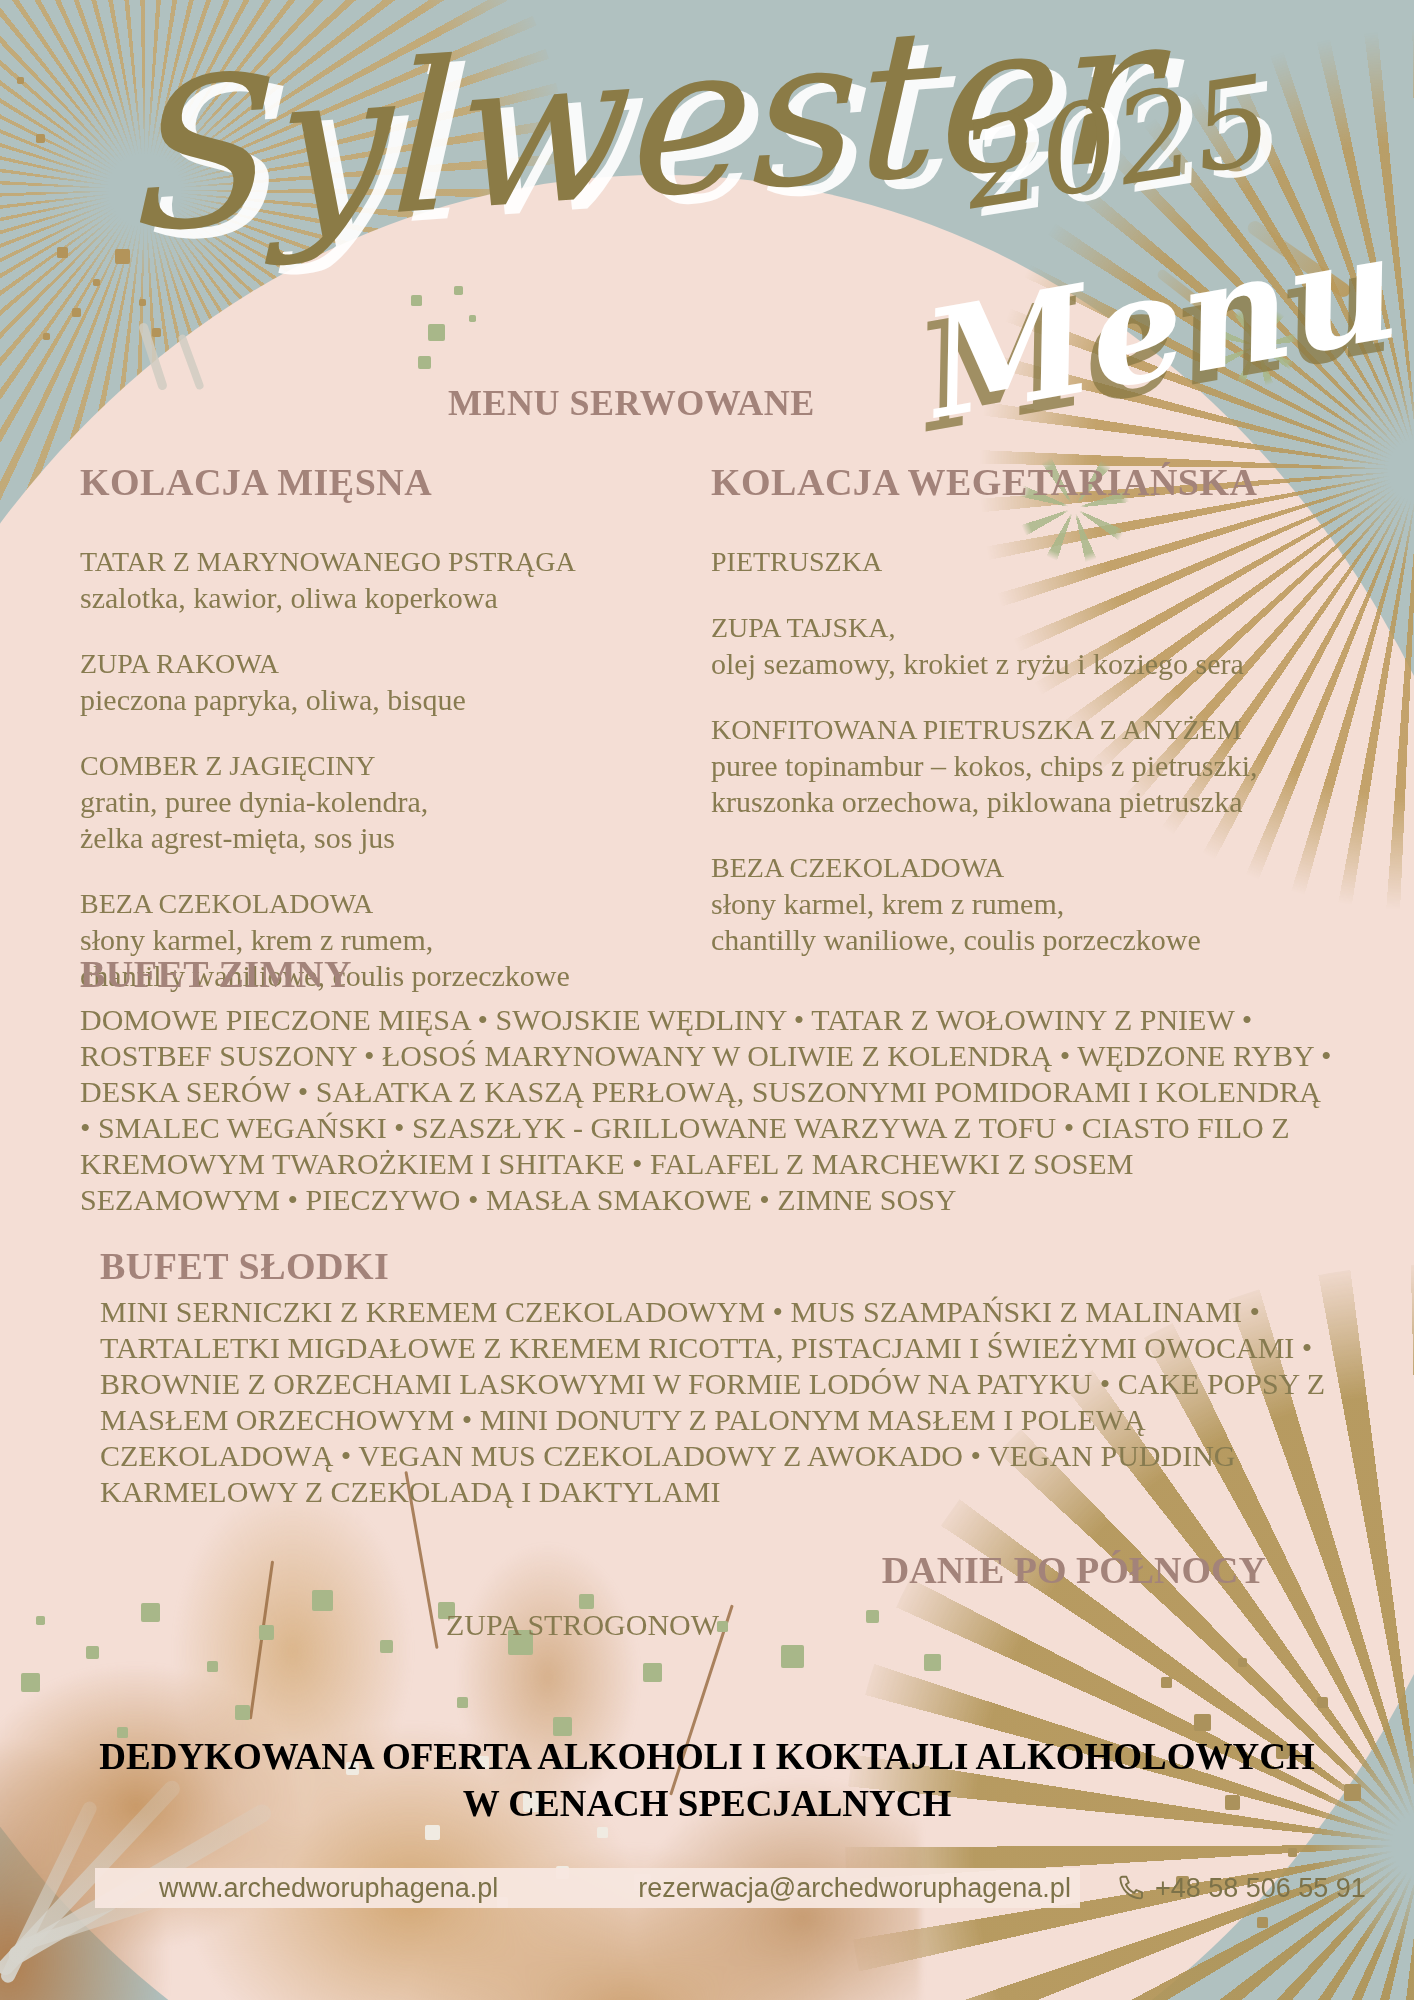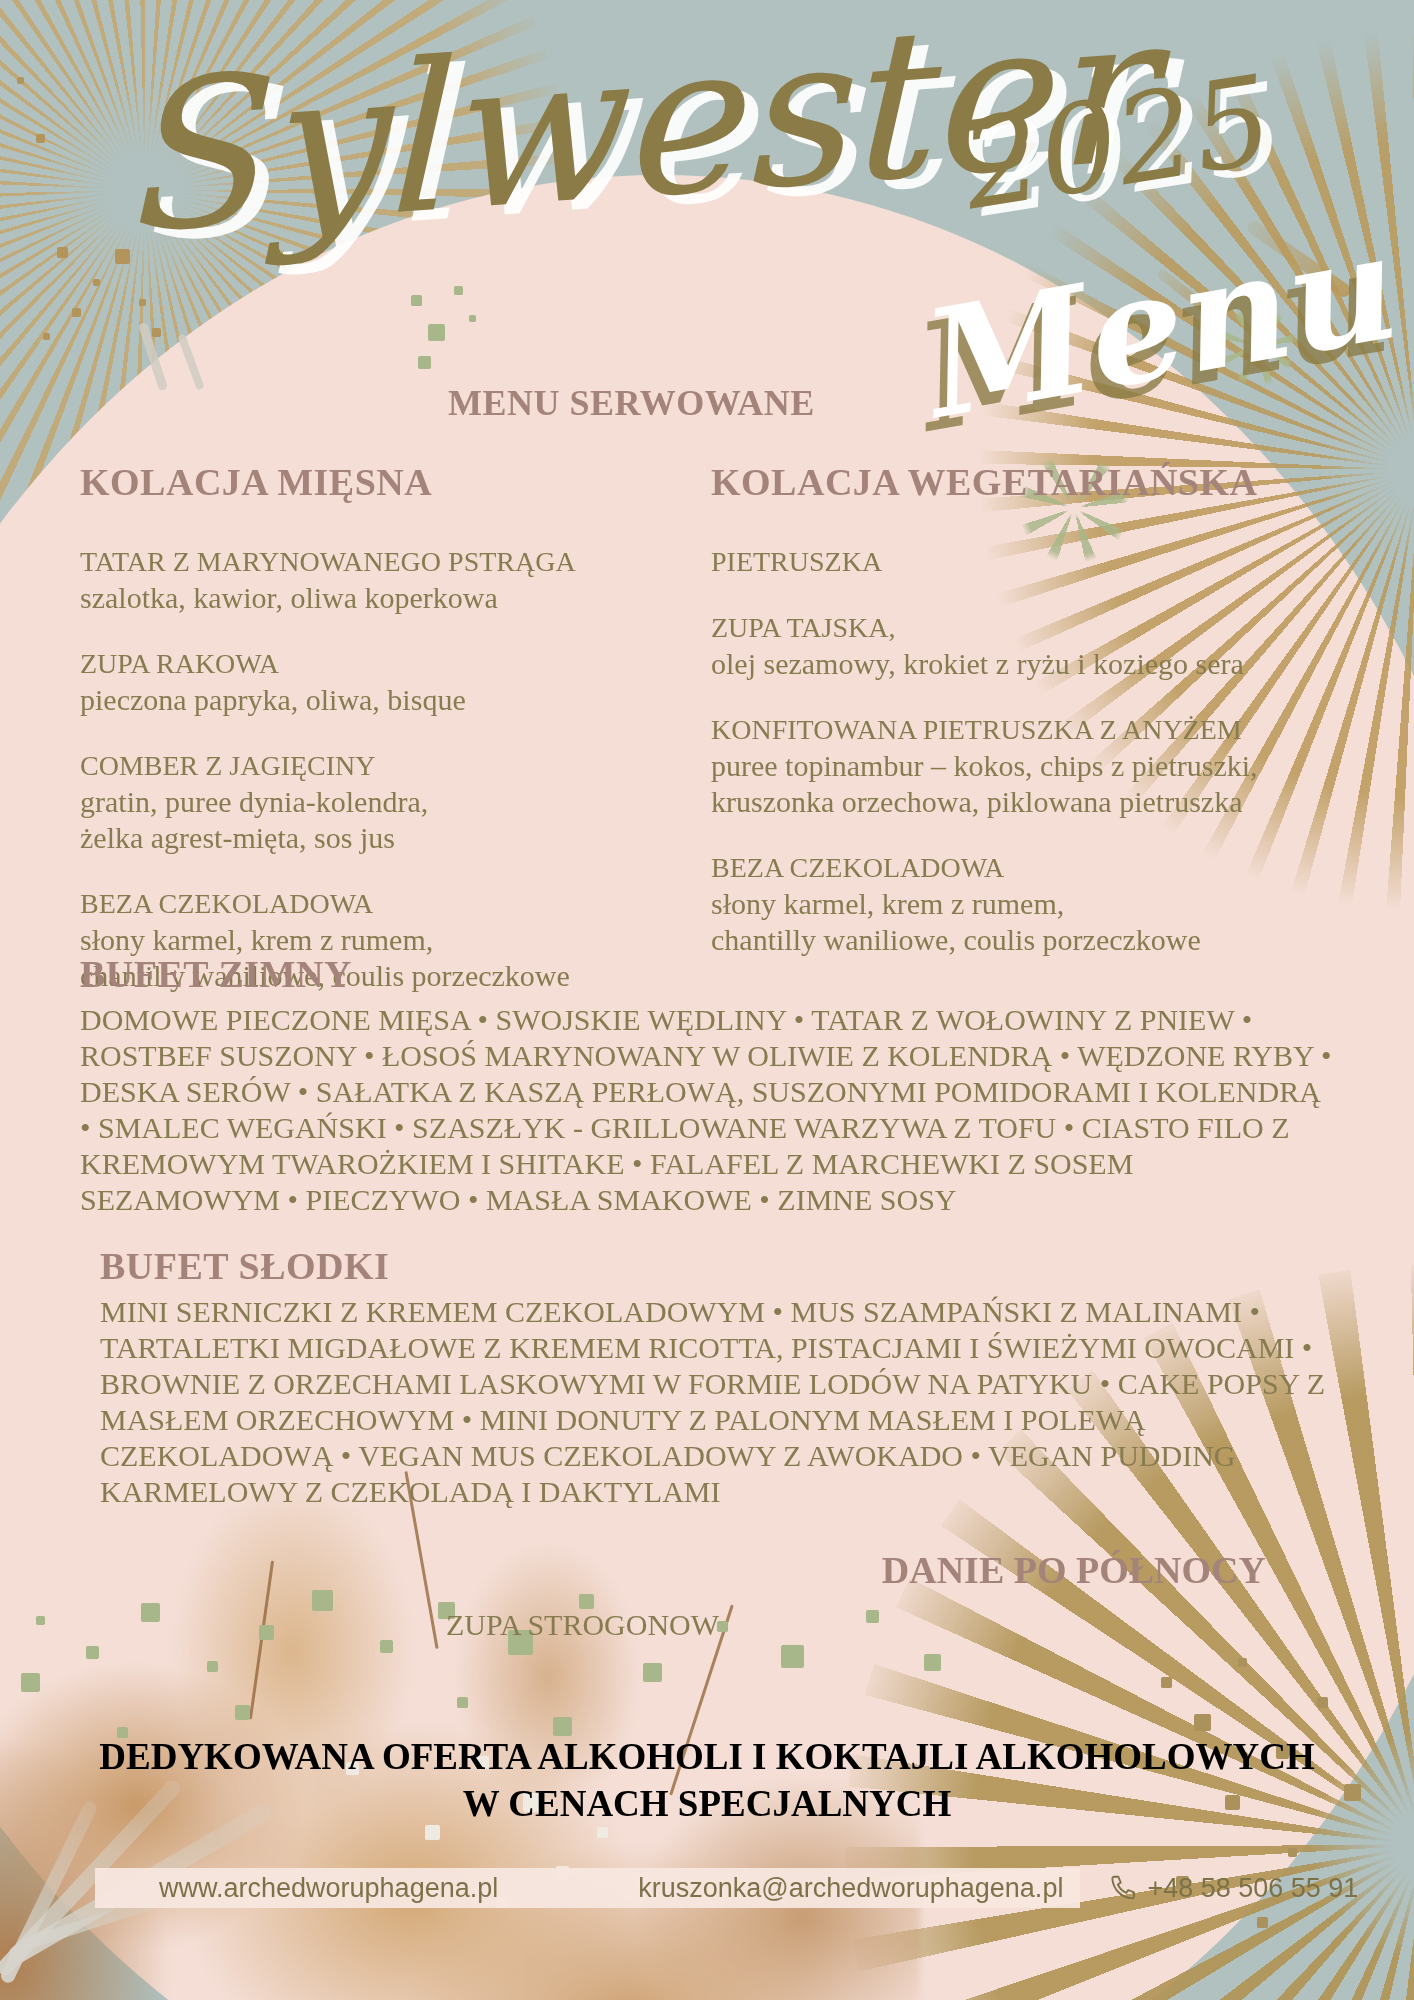--- a/index.html
+++ b/index.html
@@ -223,21 +223,21 @@
   </div>
 
   <div class="alcohol">
     <div>DEDYKOWANA OFERTA ALKOHOLI I KOKTAJLI ALKOHOLOWYCH</div>
     <div>W CENACH SPECJALNYCH</div>
   </div>
 
   <div class="footer-band"></div>
   <div class="footer-row">
     <span class="f-site">www.archedworuphagena.pl</span>
-    <span class="f-email">kruszonka@archedworuphagena.pl</span>
+    <span class="f-email">rezerwacja@archedworuphagena.pl</span>
     <span class="f-phone">
       <span>
         <svg width="30" height="30" viewBox="0 0 24 24">
           <path d="M4.2 3h3.3l1.9 4.6-2.3 1.6a13.6 13.6 0 0 0 6.7 6.7l1.6-2.3L20 15.5v3.3c0 .9-.7 1.6-1.6 1.5C9.9 19.7 3.3 13.1 2.7 4.6 2.6 3.7 3.3 3 4.2 3z" fill="none" stroke="#7c7249" stroke-width="1.5" stroke-linejoin="round" stroke-linecap="round"></path>
         </svg>
       </span>
       <span>+48 58 506 55 91</span>
     </span>
   </div>
 

